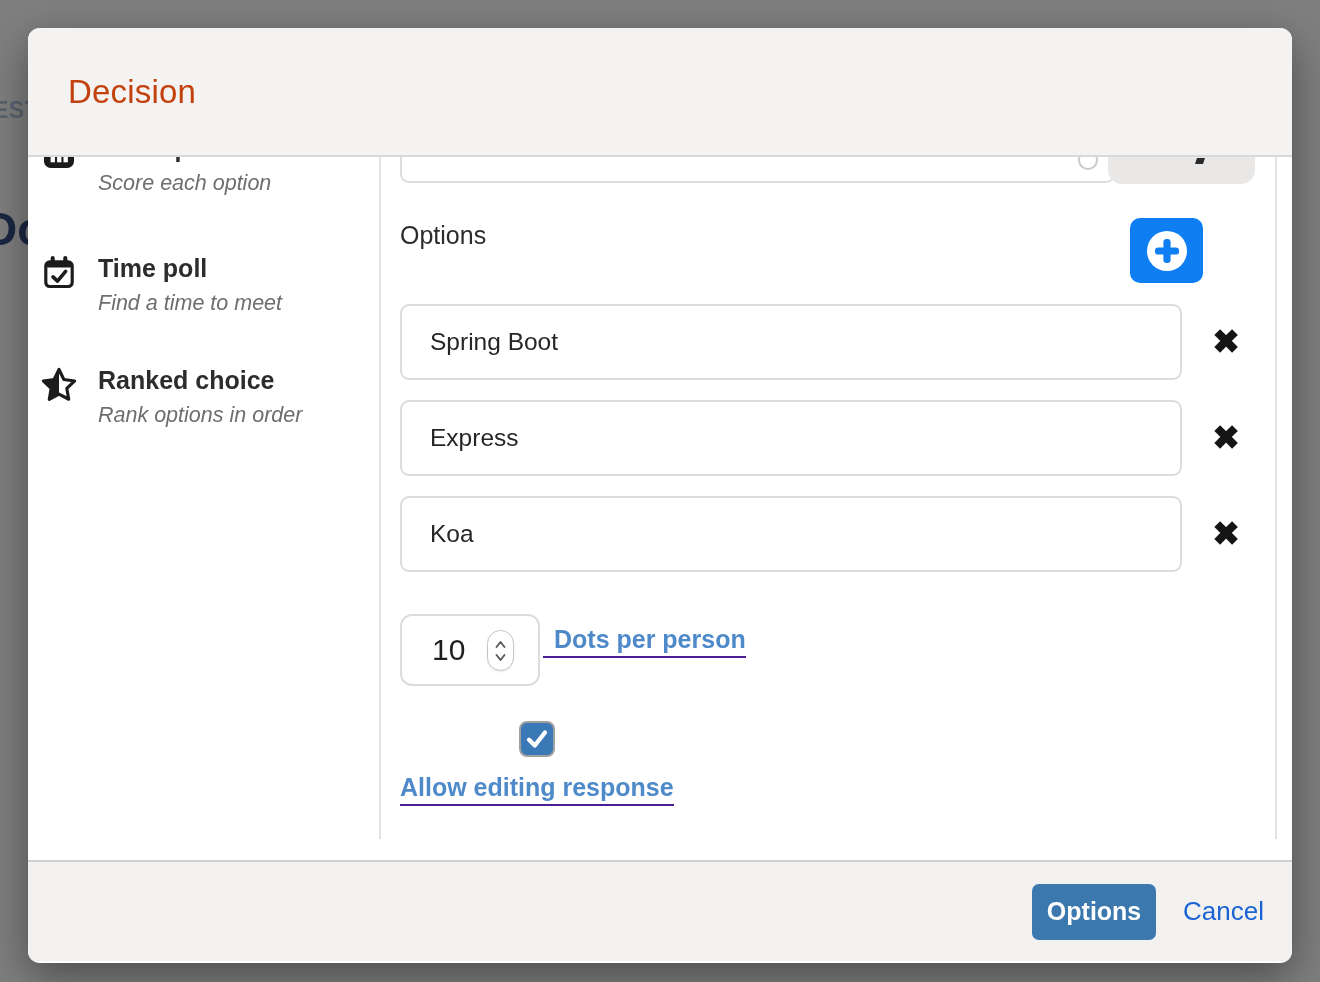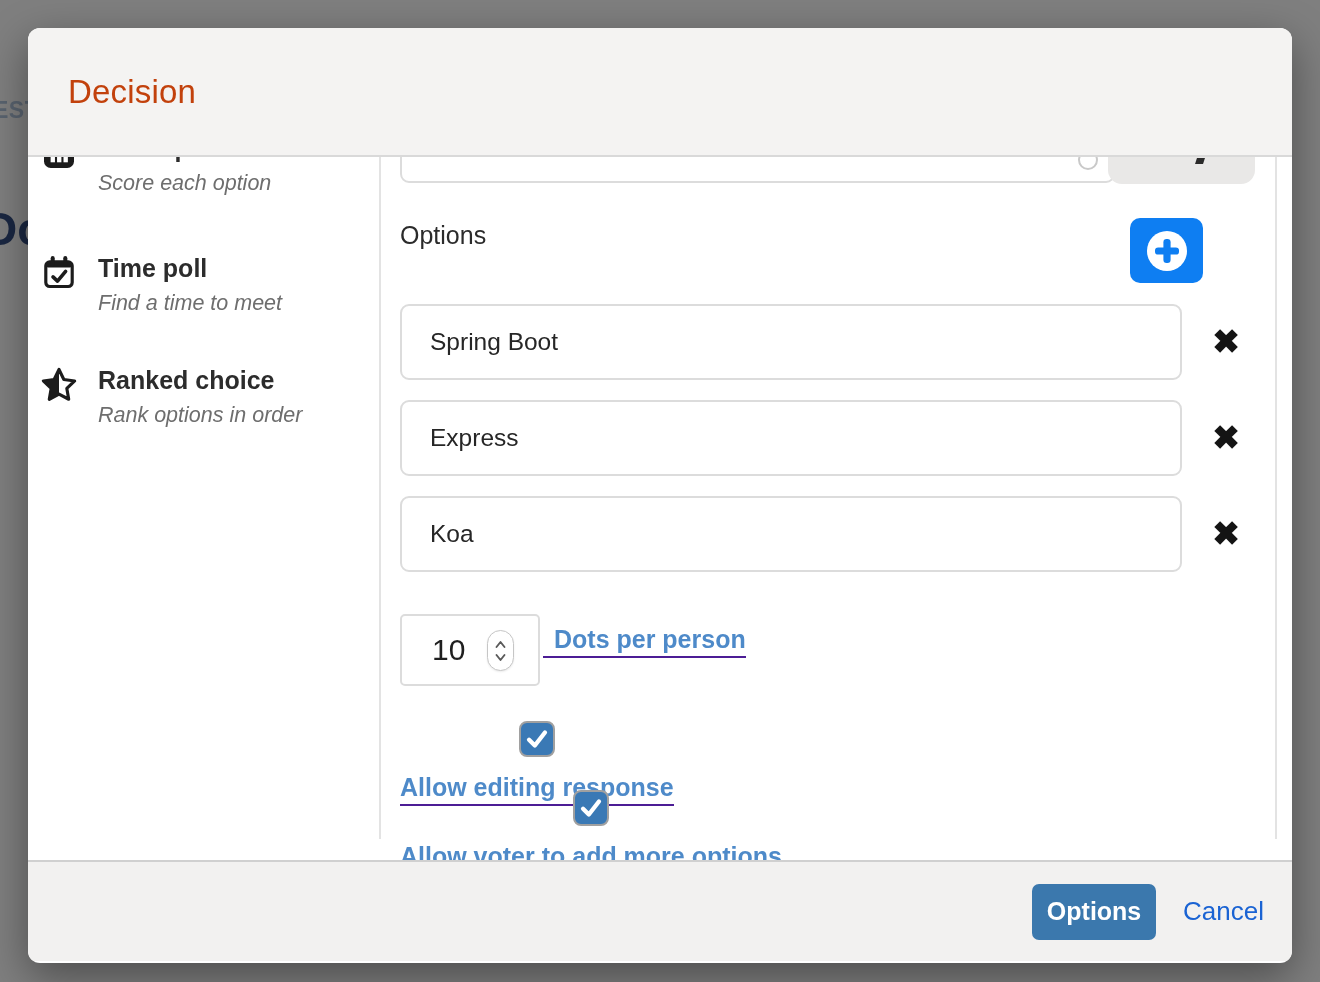--- a/index.html
+++ b/index.html
@@ -79,21 +79,21 @@
   .x-btn {
     position:absolute; left:826px; width:38px; height:38px;
     background:none; border:none; cursor:pointer;
     font-size:33px; line-height:36px; color:#141414; font-weight:700;
     display:flex; align-items:center; justify-content:center;
   }
   .x-btn.r0 { top:166px; } .x-btn.r1 { top:262px; } .x-btn.r2 { top:358px; }
 
   .num-box {
     position:absolute; left:19px; top:457px; width:140px; height:72px;
-    border:2px solid #dcdcdc; border-radius:5px; background:#fff;
+    border:2px solid #dcdcdc; border-radius:12px; background:#fff;
   }
   .num-input {
     position:absolute; left:0; top:0; width:84px; height:68px; border:none; outline:none;
     font-family:"Liberation Sans",sans-serif; font-size:30px; color:#1f1f1f;
     padding-left:30px; background:transparent;
   }
   .stepper {
     position:absolute; left:85px; top:14px; width:27px; height:41px;
     border:1.5px solid #c6c6c6; border-radius:14px; background:#fff;
     display:flex; align-items:center; justify-content:center; cursor:pointer;
@@ -242,28 +242,20 @@
 
       <div class="cb-row c0">
         <span class="checkbox">
           <svg width="26" height="26" viewBox="0 0 36 36">
             <polyline points="7,19 15,27 29,9" fill="none" stroke="#ffffff" stroke-width="6" stroke-linecap="round" stroke-linejoin="round"></polyline>
           </svg>
         </span>
         <a class="link">Allow editing response</a>
       </div>
 
-      <div class="cb-row c1">
-        <span class="checkbox">
-          <svg width="26" height="26" viewBox="0 0 36 36">
-            <polyline points="7,19 15,27 29,9" fill="none" stroke="#ffffff" stroke-width="6" stroke-linecap="round" stroke-linejoin="round"></polyline>
-          </svg>
-        </span>
-        <a class="link">Allow voter to add more options</a>
-      </div>
 
     </section>
   </div>
 
   <div class="modal-footer">
     <button class="insert-btn">Options</button>
     <a class="cancel-link">Cancel</a>
   </div>
 
 </div>

